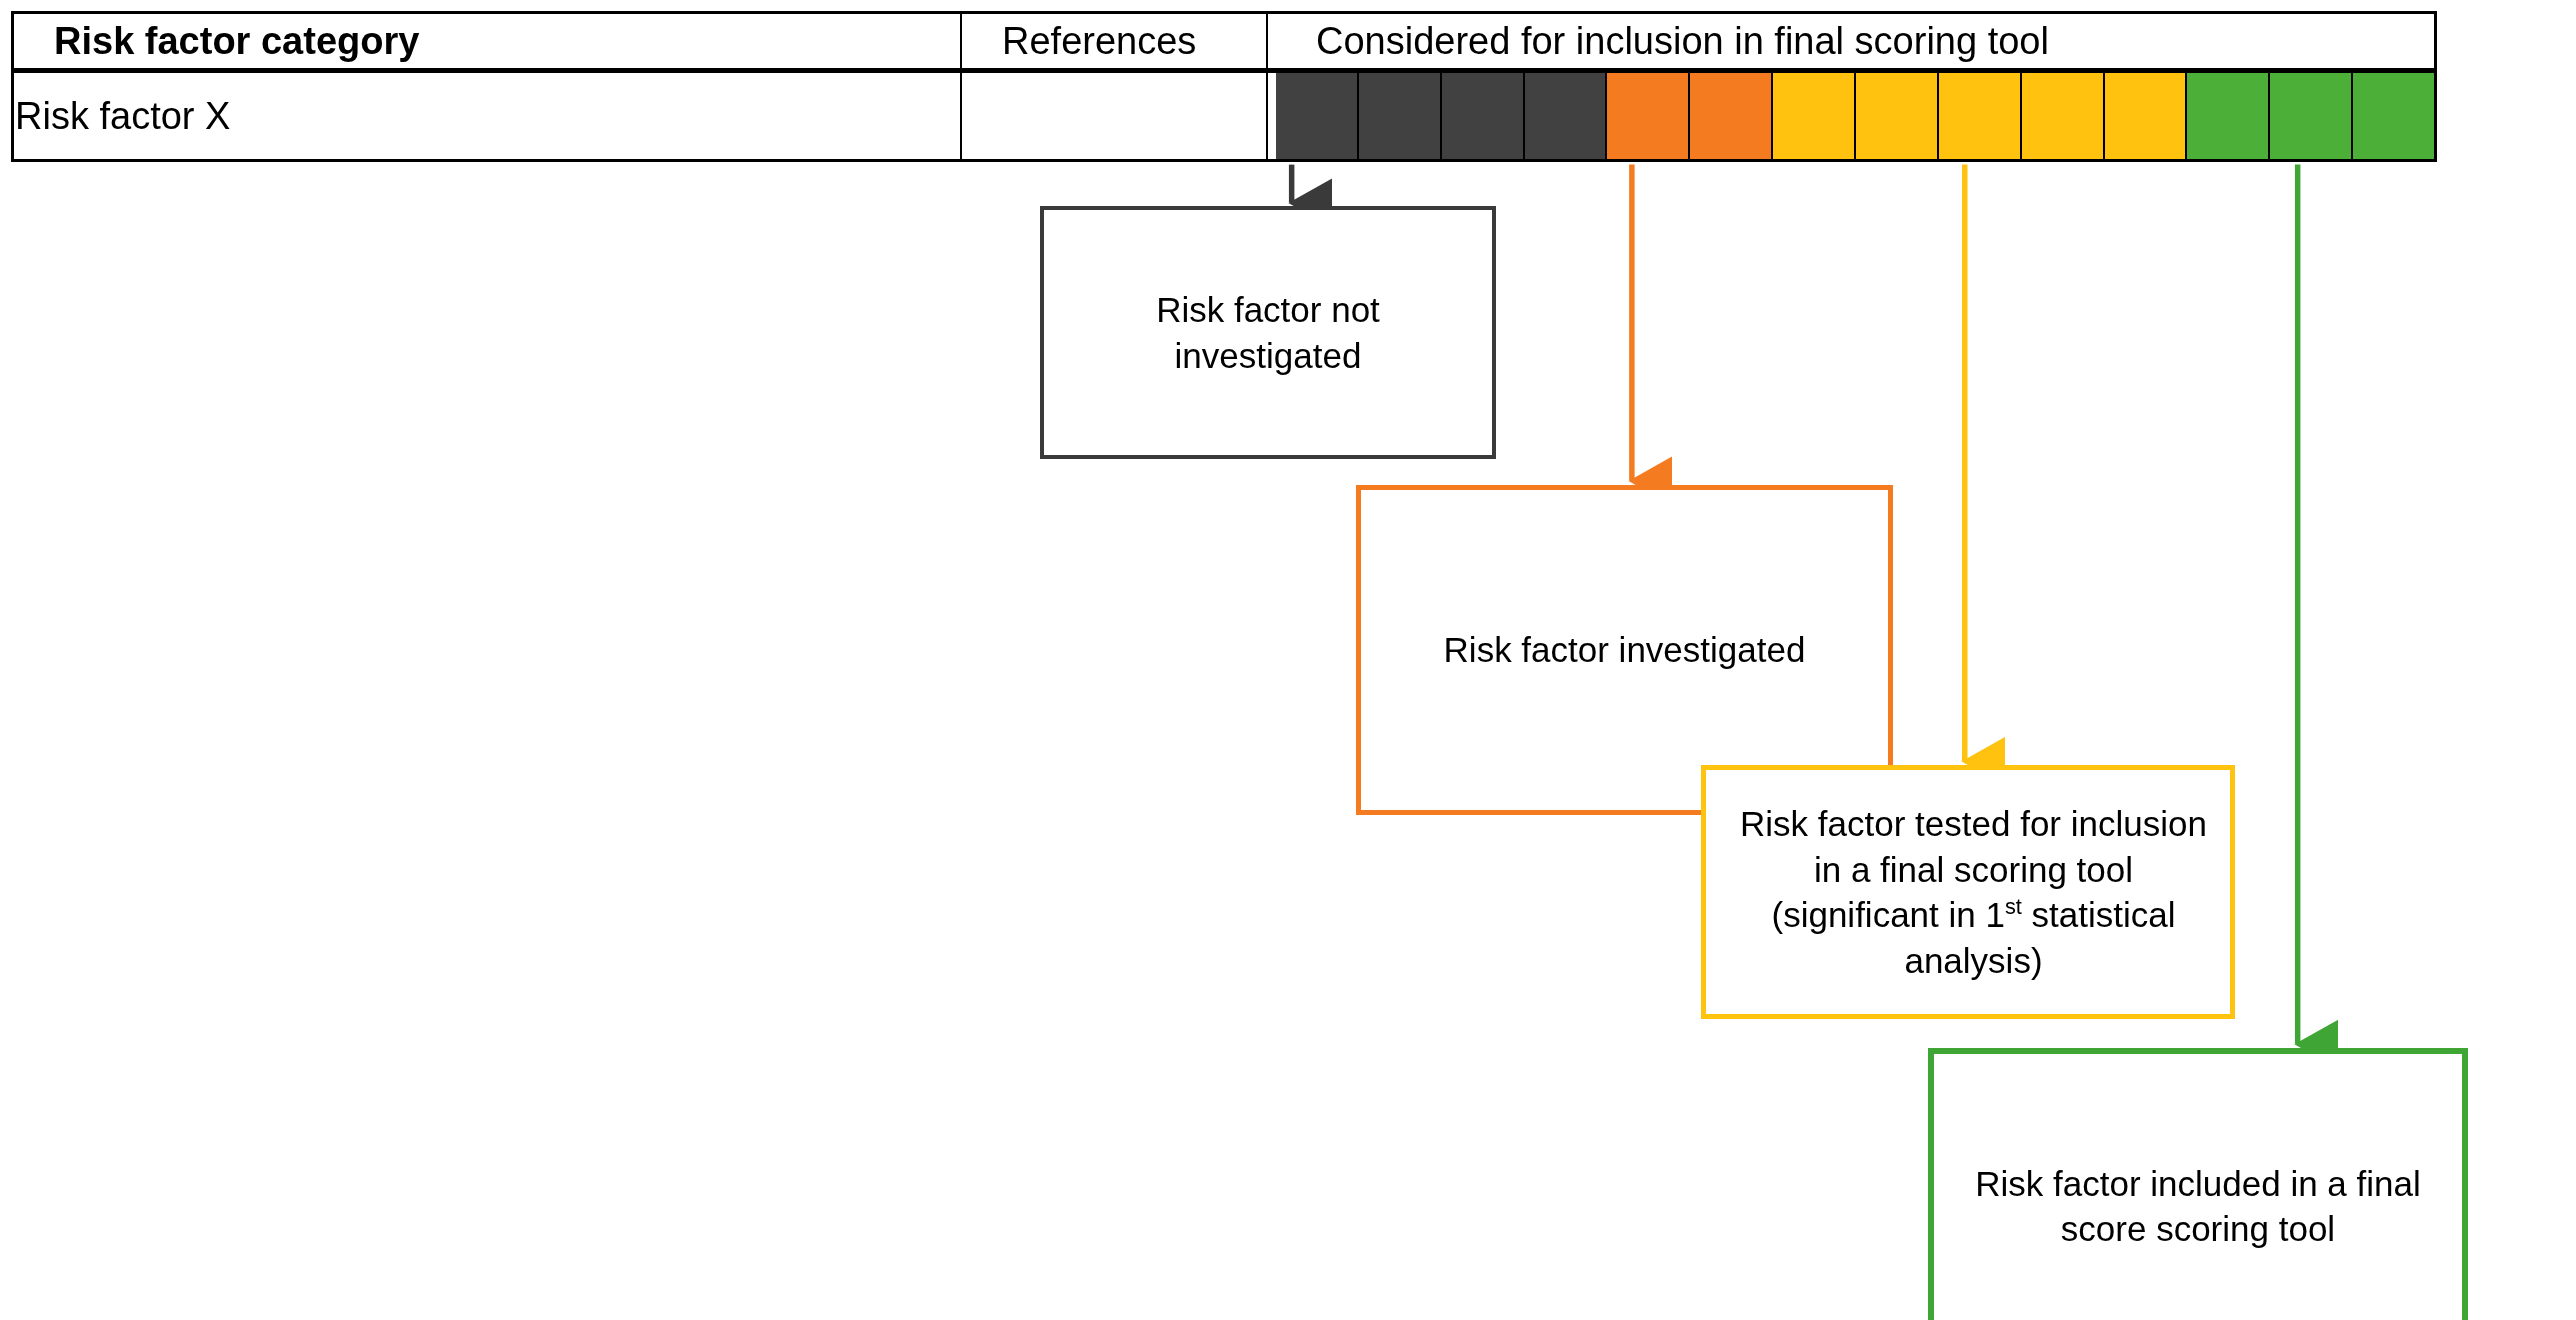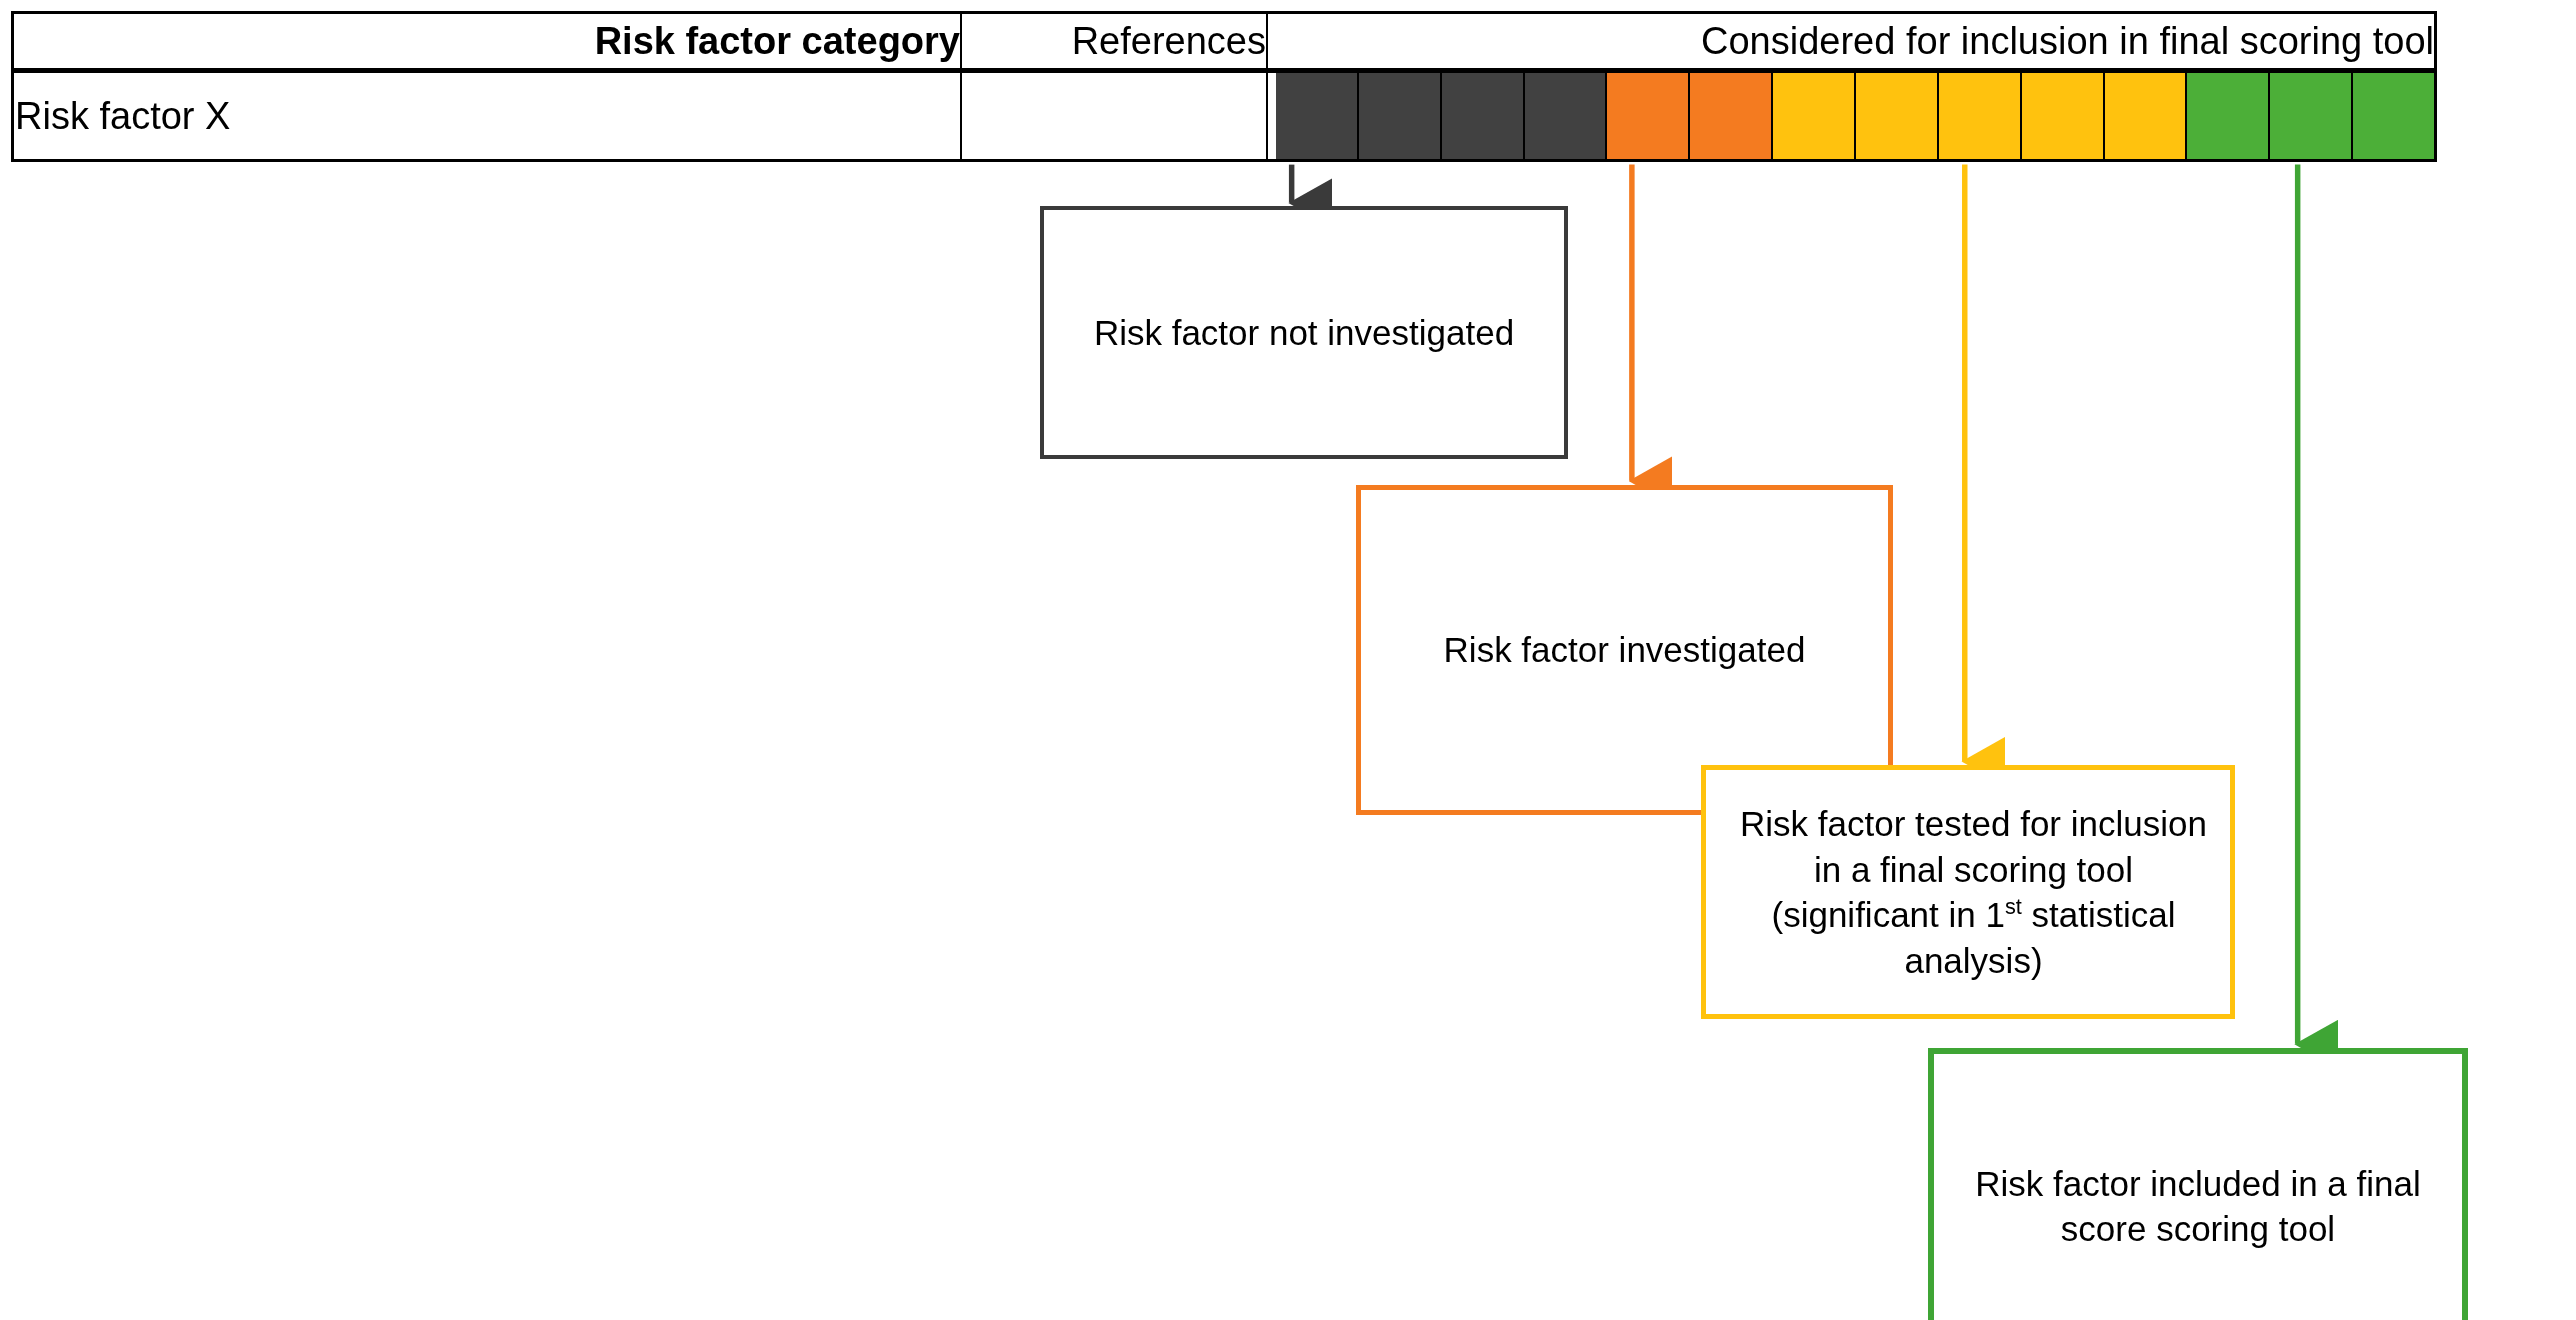--- a/index.html
+++ b/index.html
@@ -17,41 +17,41 @@
   }
   .thead{display:flex;height:59px;box-sizing:border-box;border-bottom:5.5px solid #000;}
   .trow{display:flex;height:86px;box-sizing:border-box;}
 
   .col-cat{width:948px;box-sizing:border-box;border-right:2.4px solid #000;
            display:flex;align-items:center;}
   .col-ref{width:306px;box-sizing:border-box;border-right:2.4px solid #000;
            display:flex;align-items:center;}
   .col-con{flex:1;box-sizing:border-box;display:flex;align-items:center;margin-left:8px;}
 
-  .th-text{width:100%;text-align:right;font-size:38px;color:#000;line-height:1;}
+  .th-text{width:100%;text-align:left;font-size:38px;color:#000;line-height:1;padding-left:40px;}
   .th-text.bold{font-weight:bold;}
   .td-text{width:100%;text-align:left;font-size:38px;color:#000;line-height:1;padding-left:1px;}
 
   
   .strip{display:flex;width:100%;height:100%;}
   .cell{flex:1 1 0;border-right:2.4px solid #000;box-sizing:border-box;}
   .cell:last-child{border-right:none;}
   .cell.dark{background:#414141;}
   .cell.orange{background:#F47B20;}
   .cell.yellow{background:#FFC20E;}
   .cell.green{background:#4CAF38;}
 
   
   .box{
     position:absolute;background:#fff;box-sizing:border-box;
     display:flex;align-items:center;justify-content:center;
     text-align:center;font-size:35px;line-height:1.30;color:#000;
     padding:6.1px 16px;
   }
-  .box-black {left:1040px; top:206px;  width:528px;  height:253px;  border:4.3px solid #3A3A3A;}
+  .box-black {left:1040px; top:206px;  width:456px;  height:253px;  border:4.3px solid #3A3A3A;}
   .box-orange{left:1356px; top:485px;  width:537px;  height:330px;  border:5.5px solid #F47B20;}
   .box-yellow{left:1701px; top:765px; width:534px;  height:254px;  border:5.5px solid #FFC20E;}
   .box-green {left:1928px; top:1048px; width:540px;  height:316px;  border:6.7px solid #3FA535;}
 
   .box sup{font-size:0.62em;vertical-align:super;line-height:0;}
 
   
   #links{position:absolute;left:0;top:0;width:2576px;height:1320px;pointer-events:none;}
 </style>
 </head>

